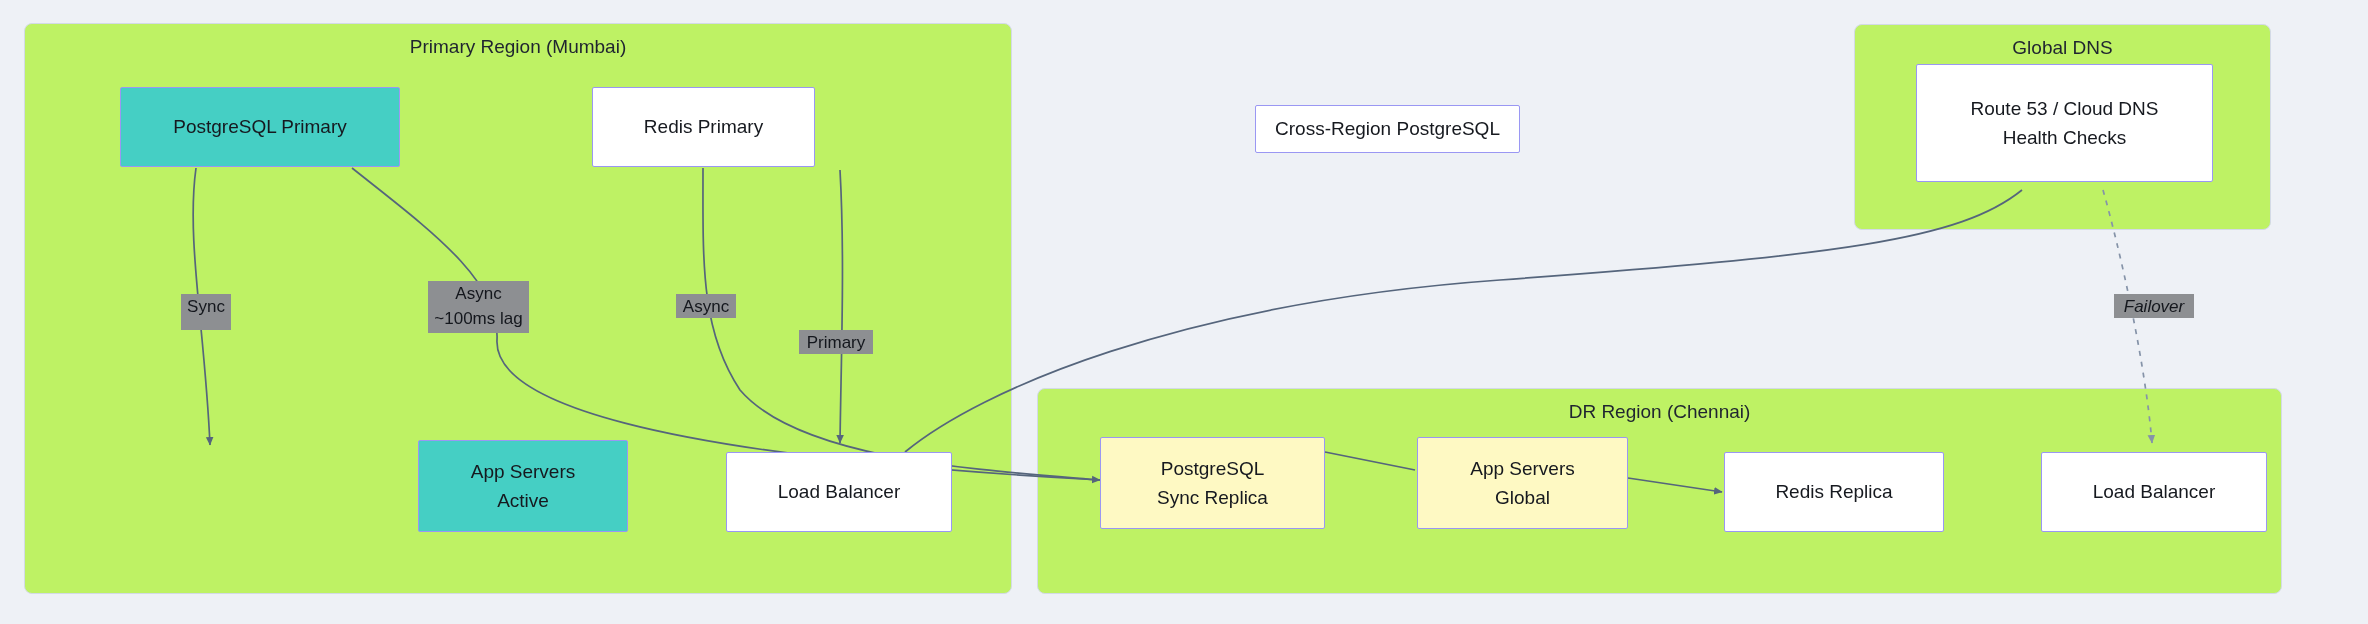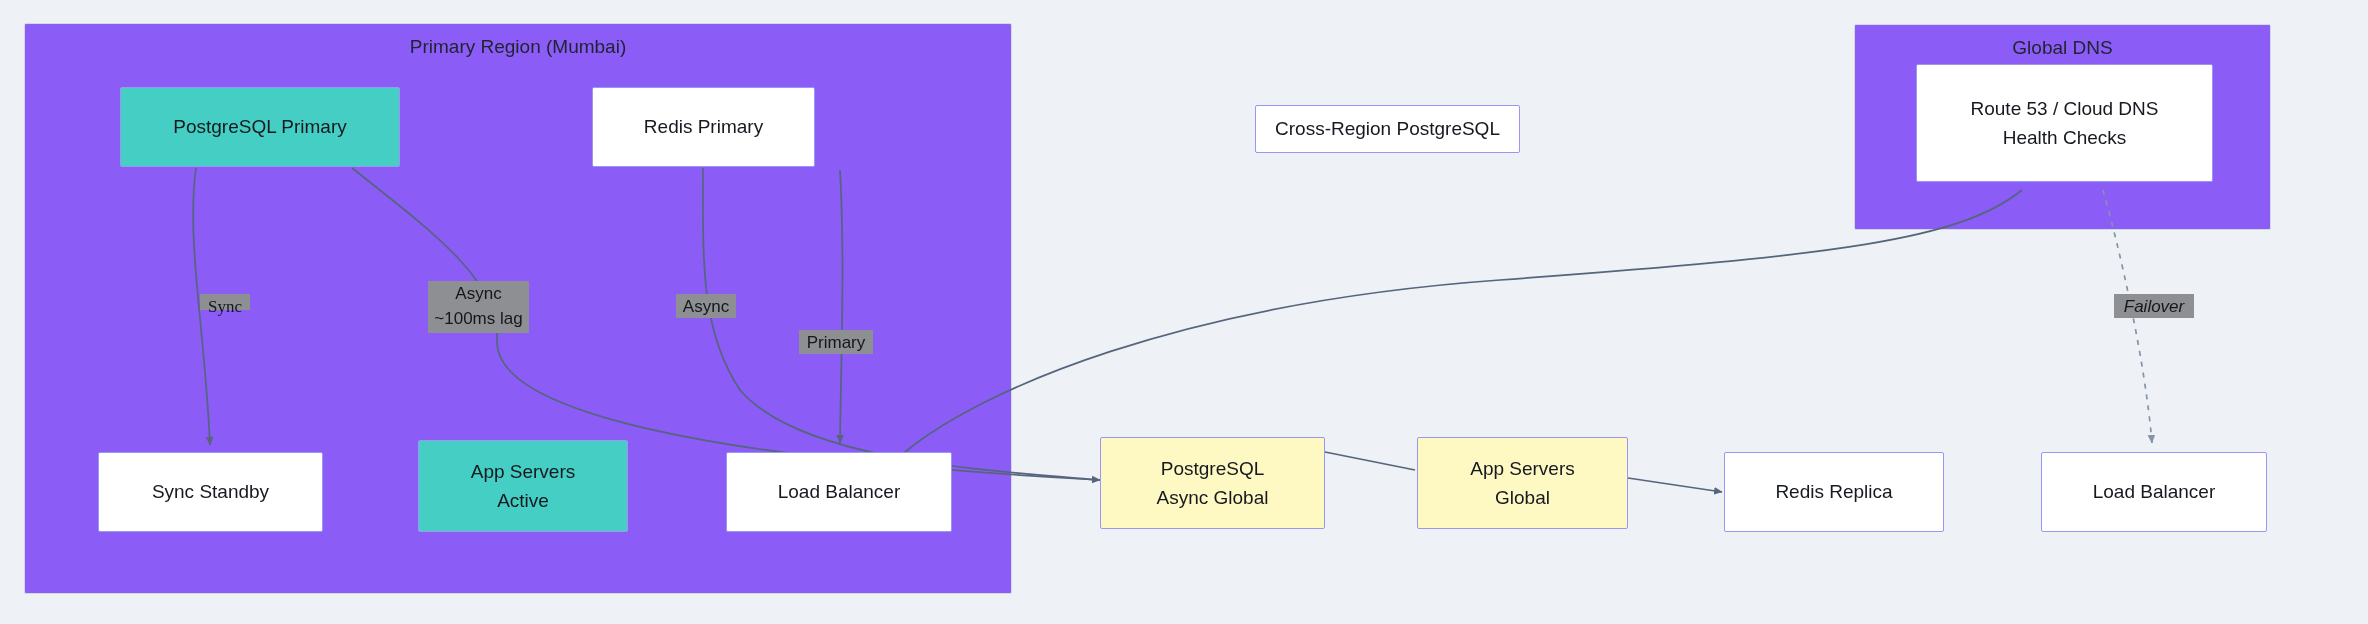--- a/index.html
+++ b/index.html
@@ -17,23 +17,23 @@
   }
   svg.edges {
     position: absolute;
     left: 0; top: 0;
     width: 2368px;
     height: 624px;
     pointer-events: none;
   }
   .cluster {
     position: absolute;
-    background: #8b5cf6;
+    background: #bef264;
     border: 1px solid #d3dae6;
-    border-radius: 2px;
+    border-radius: 8px;
     box-sizing: border-box;
   }
   .cluster-title {
     position: absolute;
     width: 100%;
     text-align: center;
     top: 12px;
     left: 0;
     font-size: 19px;
     color: #1f2430;
@@ -74,20 +74,23 @@
 <div id="canvas">
 
   <div class="cluster" style="left:24px; top:23px; width:988px; height:571px;">
     <div class="cluster-title">Primary Region (Mumbai)</div>
   </div>
 
   <div class="cluster" style="left:1854px; top:24px; width:417px; height:206px;">
     <div class="cluster-title">Global DNS</div>
   </div>
 
+  <div class="cluster" style="left:1037px; top:388px; width:1245px; height:206px;">
+    <div class="cluster-title">DR Region (Chennai)</div>
+  </div>
 
   <svg class="edges" viewBox="0 0 2368 624" xmlns="http://www.w3.org/2000/svg">
     <defs>
       <marker id="arrow" markerWidth="9" markerHeight="9" refX="8" refY="4.5" orient="auto" markerUnits="userSpaceOnUse">
         <path d="M0,0.7 L8.6,4.5 L0,8.3 z" fill="#55657c"></path>
       </marker>
       <marker id="arrowdot" markerWidth="9" markerHeight="9" refX="8" refY="4.5" orient="auto" markerUnits="userSpaceOnUse">
         <path d="M0,0.7 L8.6,4.5 L0,8.3 z" fill="#8593a8"></path>
       </marker>
     </defs>
@@ -110,23 +113,20 @@
   </svg>
 
   <div class="node teal" style="left:120px; top:87px; width:280px; height:80px;">
     <span>PostgreSQL Primary</span>
   </div>
 
   <div class="node" style="left:592px; top:87px; width:223px; height:80px;">
     <span>Redis Primary</span>
   </div>
 
-  <div class="node" style="left:98px; top:452px; width:225px; height:80px;">
-    <span>Sync Standby</span>
-  </div>
 
   <div class="node teal" style="left:418px; top:440px; width:210px; height:92px;">
     <span>App Servers</span>
     <span>Active</span>
   </div>
 
   <div class="node" style="left:726px; top:452px; width:226px; height:80px;">
     <span>Load Balancer</span>
   </div>
 
@@ -134,37 +134,37 @@
     <span>Cross-Region PostgreSQL</span>
   </div>
 
   <div class="node" style="left:1916px; top:64px; width:297px; height:118px;">
     <span>Route 53 / Cloud DNS</span>
     <span>Health Checks</span>
   </div>
 
   <div class="node amber" style="left:1100px; top:437px; width:225px; height:92px;">
     <span>PostgreSQL</span>
-    <span>Async Global</span>
+    <span>Sync Replica</span>
   </div>
 
   <div class="node amber" style="left:1417px; top:437px; width:211px; height:92px;">
     <span>App Servers</span>
     <span>Global</span>
   </div>
 
   <div class="node" style="left:1724px; top:452px; width:220px; height:80px;">
     <span>Redis Replica</span>
   </div>
 
   <div class="node" style="left:2041px; top:452px; width:226px; height:80px;">
     <span>Load Balancer</span>
   </div>
 
-  <div class="edge-label" style="left:200px; top:294px; width:50px; height:16px;font-family:Liberation Serif, serif;">Sync</div>
+  <div class="edge-label" style="left:181px; top:294px; width:50px; height:36px;">Sync</div>
 
   <div class="edge-label" style="left:428px; top:281px; width:101px; height:52px; display:flex;
               flex-direction:column; align-items:center; justify-content:center;">
     <span>Async
 ~100ms lag</span>
   </div>
 
   <div class="edge-label" style="left:676px; top:294px; width:60px; height:24px;">Async</div>
 
   <div class="edge-label" style="left:799px; top:294px; width:74px; height:24px;margin-top:36px;">Primary</div>

